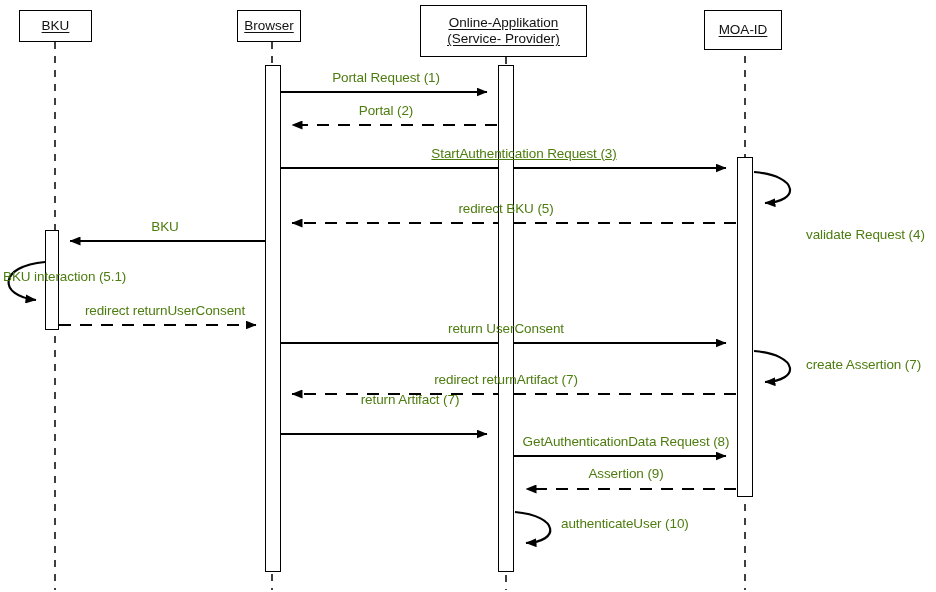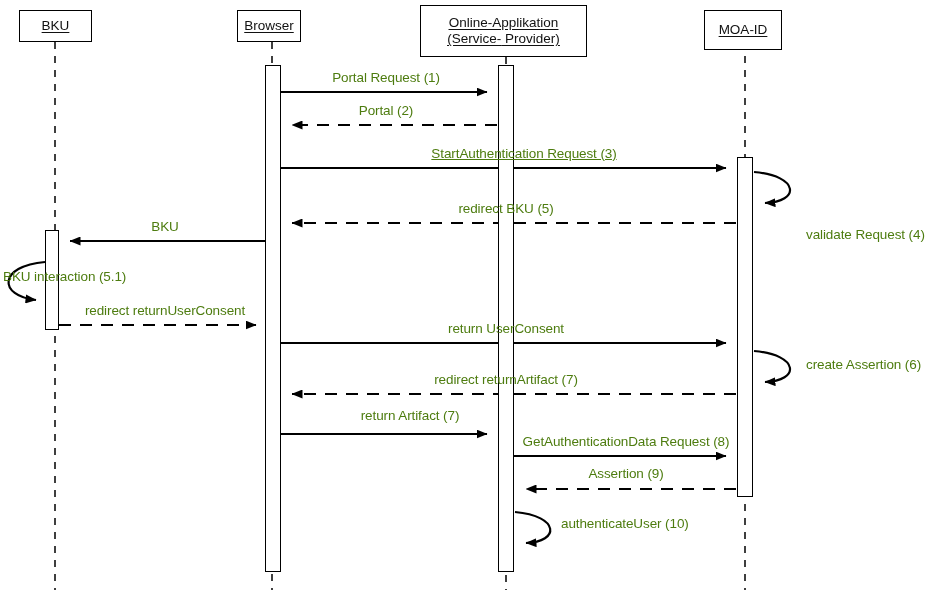--- a/index.html
+++ b/index.html
@@ -130,18 +130,18 @@
 
 <div class="lbl msg-label" style="left:386px;top:70px;">Portal Request (1)</div>
 <div class="lbl msg-label" style="left:386px;top:103px;">Portal (2)</div>
 <div class="lbl msg-label" style="left:524px;top:146px;text-decoration:underline;">StartAuthentication Request (3)</div>
 <div class="lbl self-label" style="left:806px;top:179px;margin-top:48px;">validate Request (4)</div>
 <div class="lbl msg-label" style="left:506px;top:201px;">redirect BKU (5)</div>
 <div class="lbl msg-label" style="left:165px;top:219px;">BKU</div>
 <div class="lbl self-label" style="left:3px;top:269px;">BKU interaction (5.1)</div>
 <div class="lbl msg-label" style="left:165px;top:303px;">redirect returnUserConsent</div>
 <div class="lbl msg-label" style="left:506px;top:321px;">return UserConsent</div>
-<div class="lbl self-label" style="left:806px;top:357px;">create Assertion (6)</div>
+<div class="lbl self-label" style="left:806px;top:357px;">create Assertion (7)</div>
 <div class="lbl msg-label" style="left:506px;top:372px;">redirect returnArtifact (7)</div>
-<div class="lbl msg-label" style="left:386px;top:408px;padding-left:48px;">return Artifact (7)</div>
+<div class="lbl msg-label" style="left:386px;top:392px;padding-left:48px;">return Artifact (7)</div>
 <div class="lbl msg-label" style="left:626px;top:434px;">GetAuthenticationData Request (8)</div>
 <div class="lbl msg-label" style="left:626px;top:466px;">Assertion (9)</div>
 <div class="lbl self-label" style="left:561px;top:516px;">authenticateUser (10)</div>
 
 </body></html>

